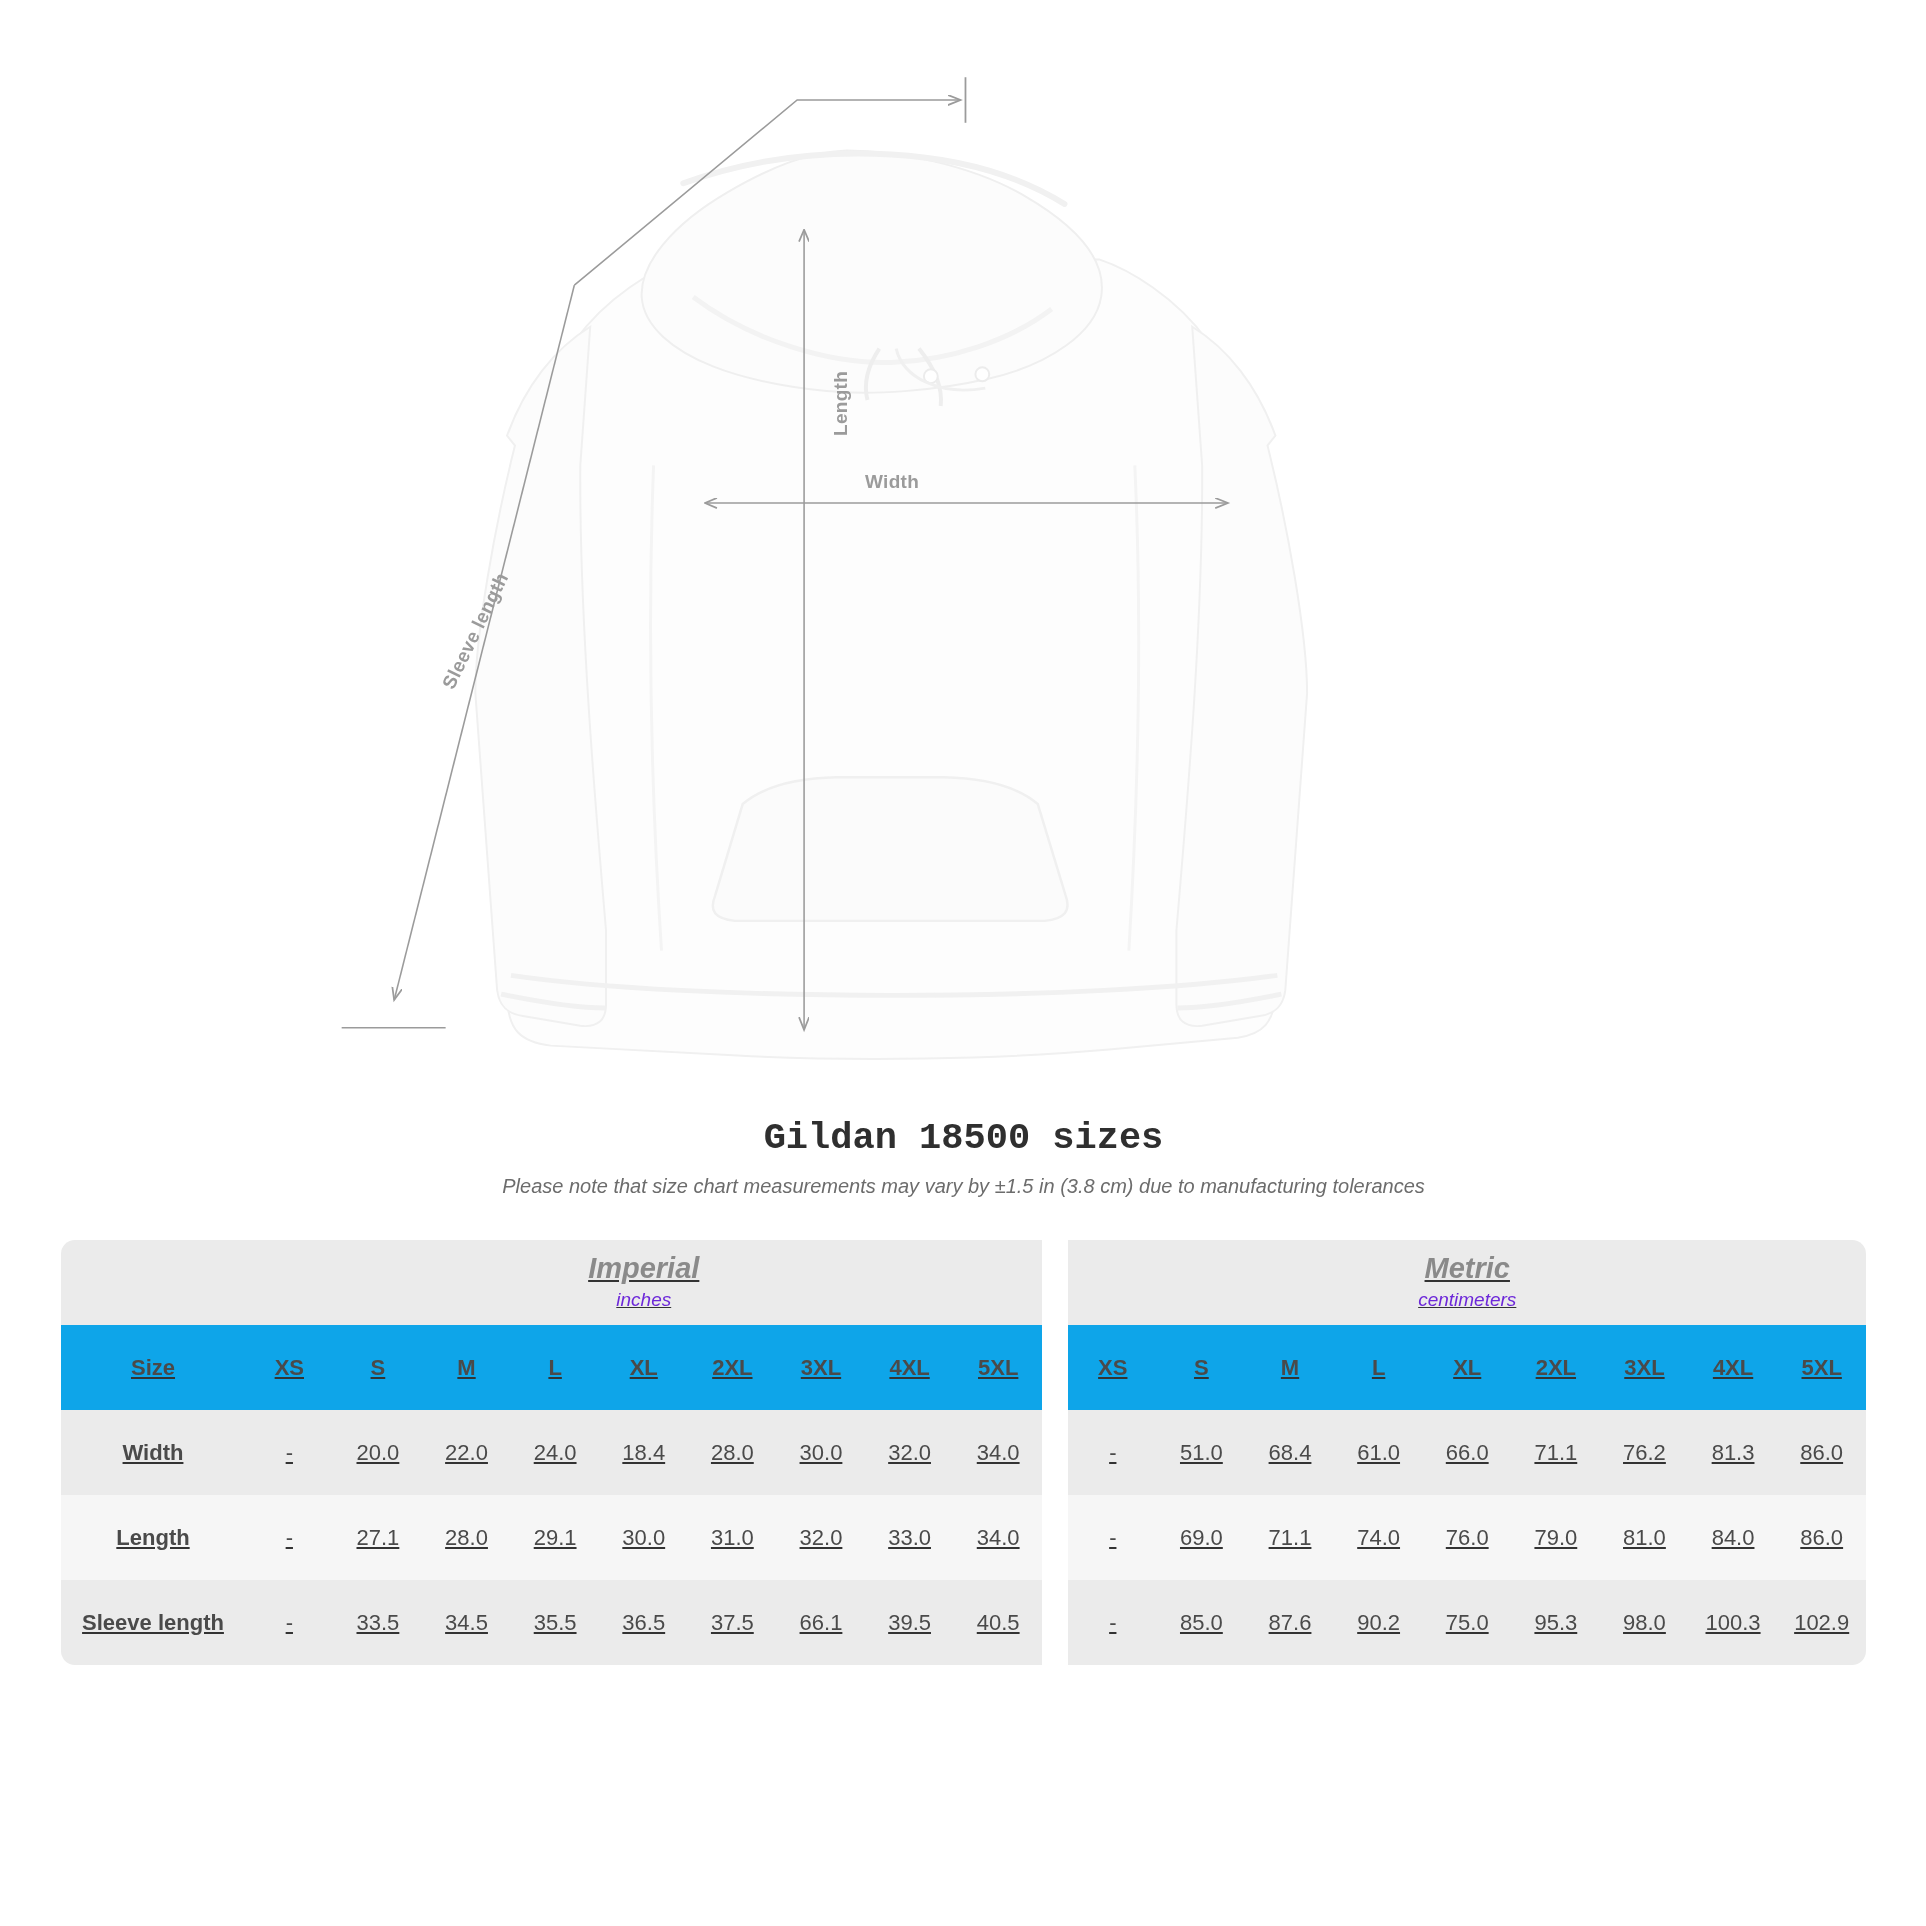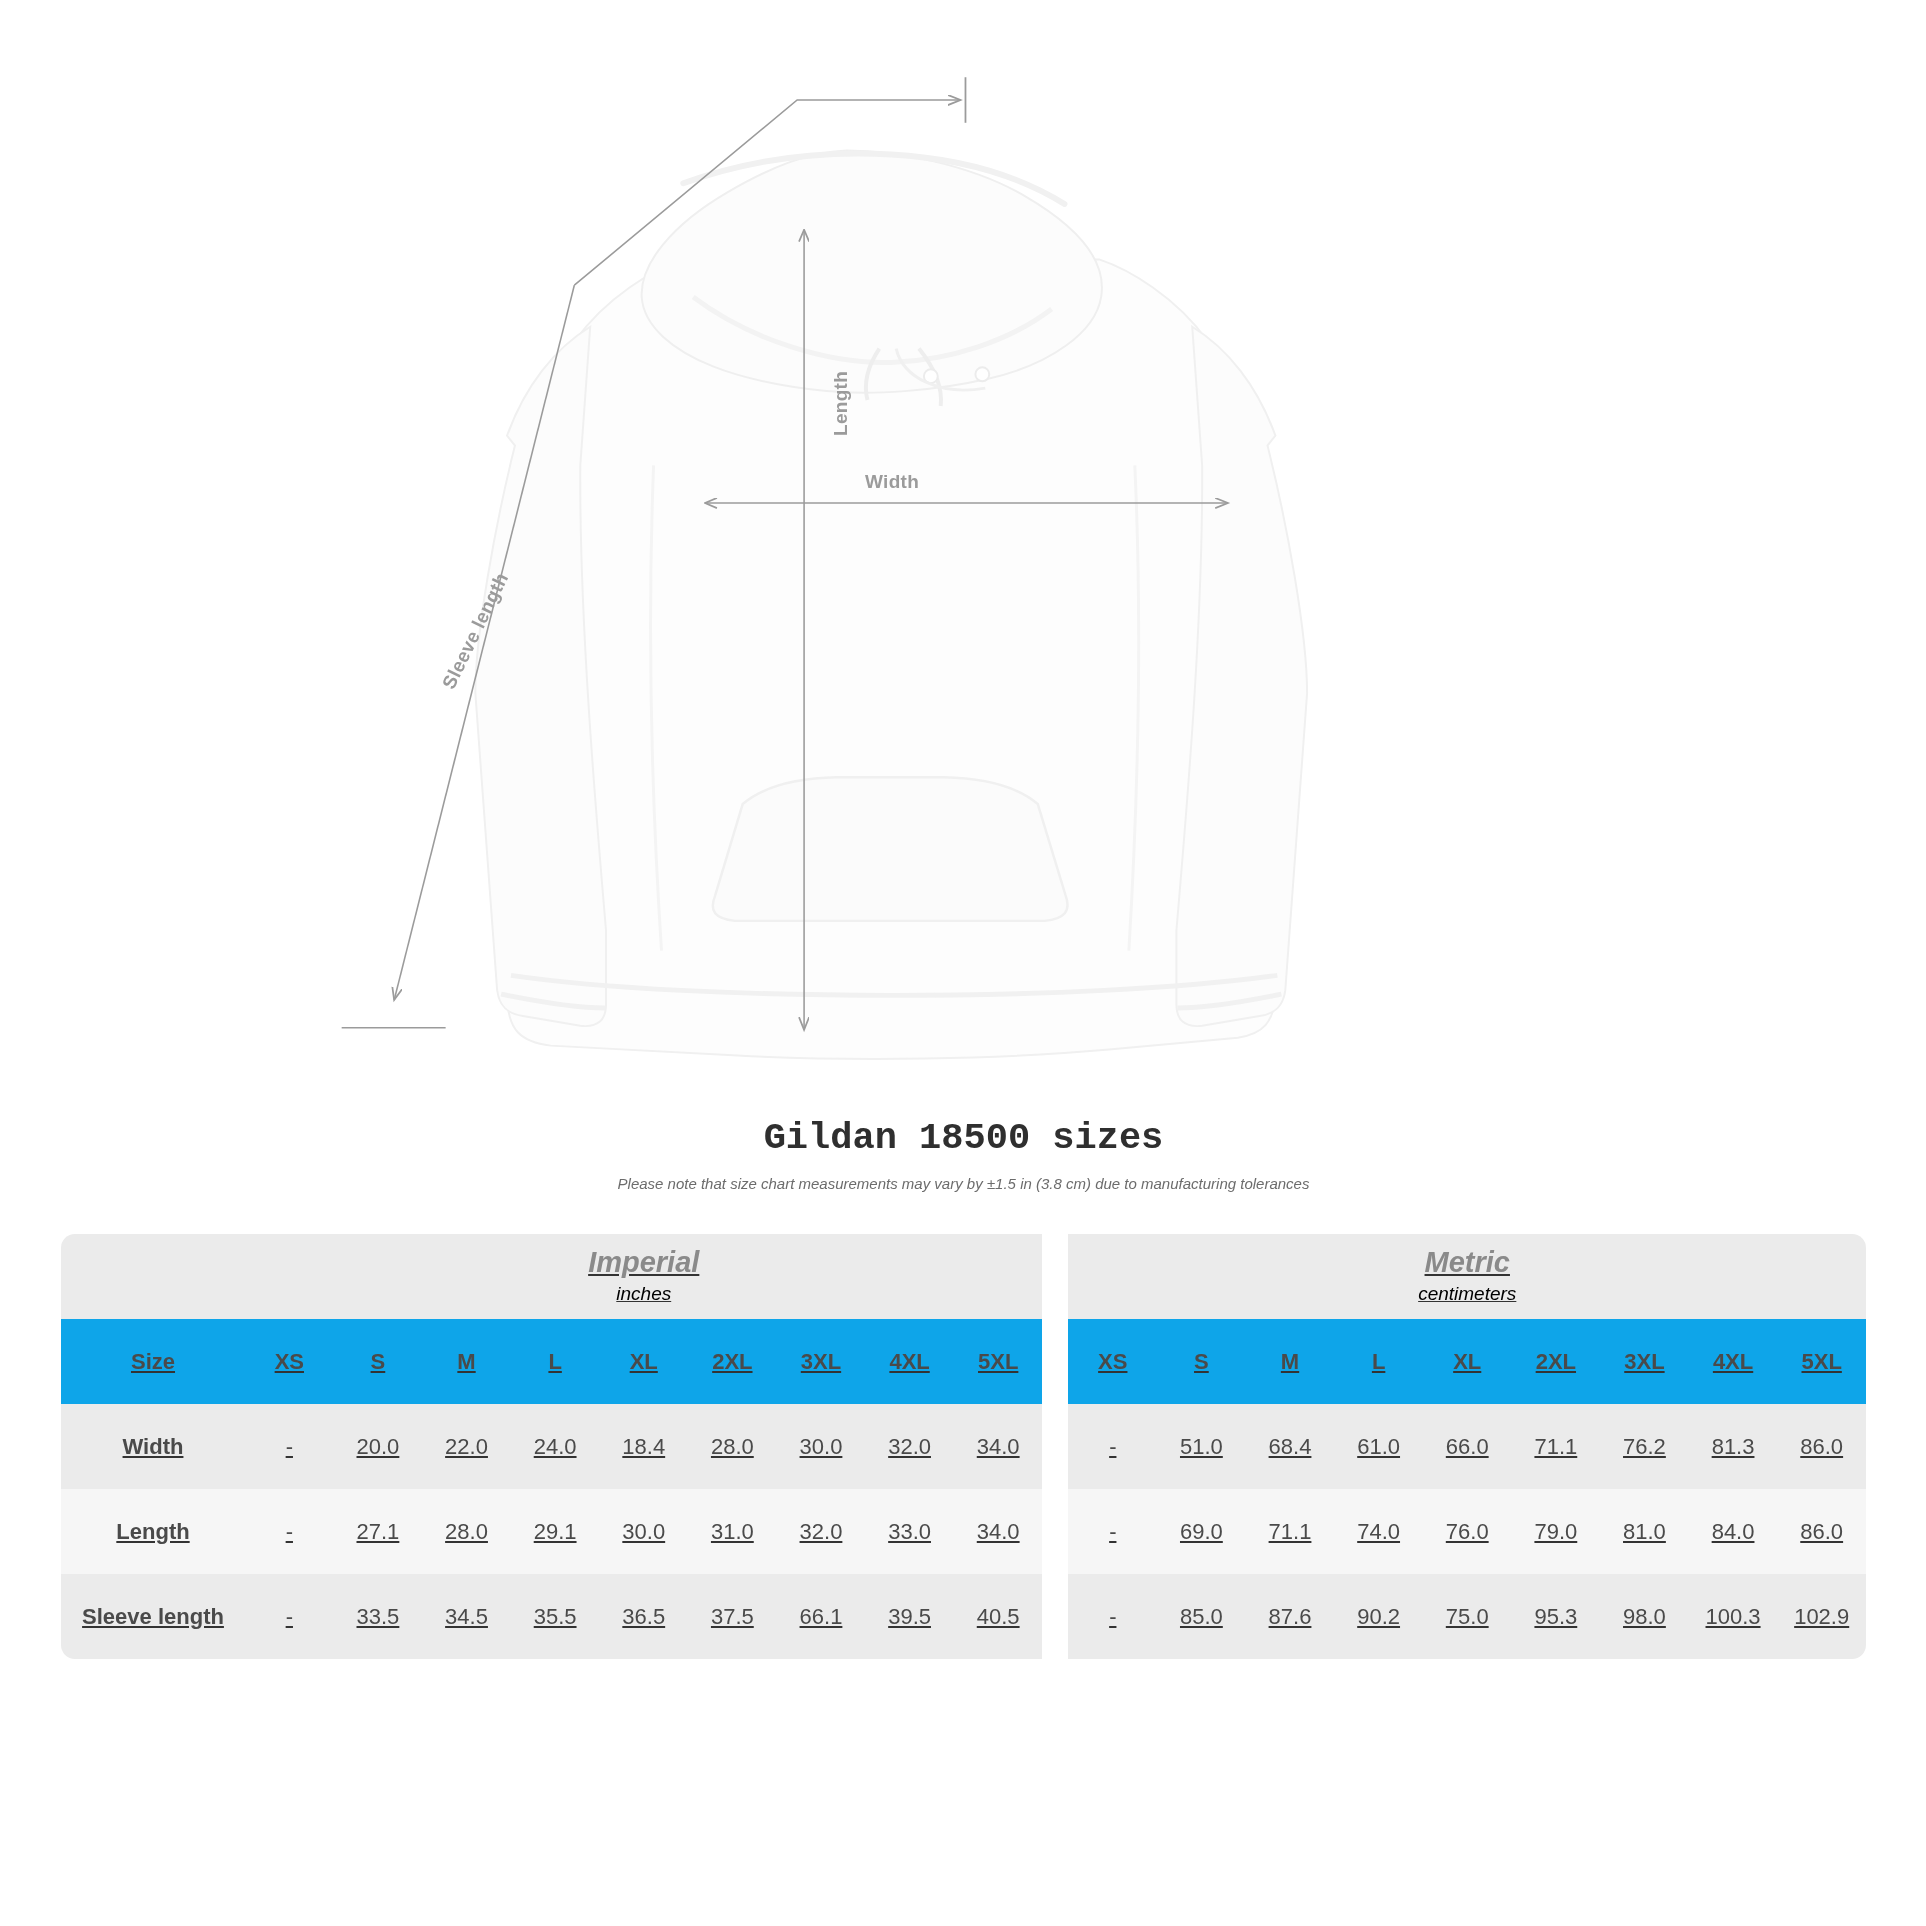--- a/index.html
+++ b/index.html
@@ -54,21 +54,21 @@
     margin-top: 8px;
   }
   .chart-title {
     font-size: 37px;
     font-weight: bold;
     color: #2f2f2f;
     margin: 0 0 16px 0;
     font-family: Liberation Mono, monospace;
   }
   .chart-subtitle {
-    font-size: 15px;
+    font-size: 20px;
     font-style: italic;
     color: #6c6c6c;
     margin: 0;
   }
 
   
   .table-wrap {
     margin: 42px 61px 0 61px;
     border-radius: 14px;
     overflow: hidden;
@@ -94,21 +94,21 @@
   .unit-name {
     font-size: 29px;
     font-style: italic;
     font-weight: bold;
     color: #8a8a8a;
     line-height: 1.25;
   }
   .unit-sub {
     font-size: 19px;
     font-style: italic;
-    color: #000000;
+    color: #6d28d9;
     line-height: 1.5;
   }
   .col-header td {
     background: #0ea5e9;
     font-weight: bold;
     color: #5a5a5a;
     font-size: 23px;
     height: 95px;
   }
   .row-odd td { background: #ebebeb; }

